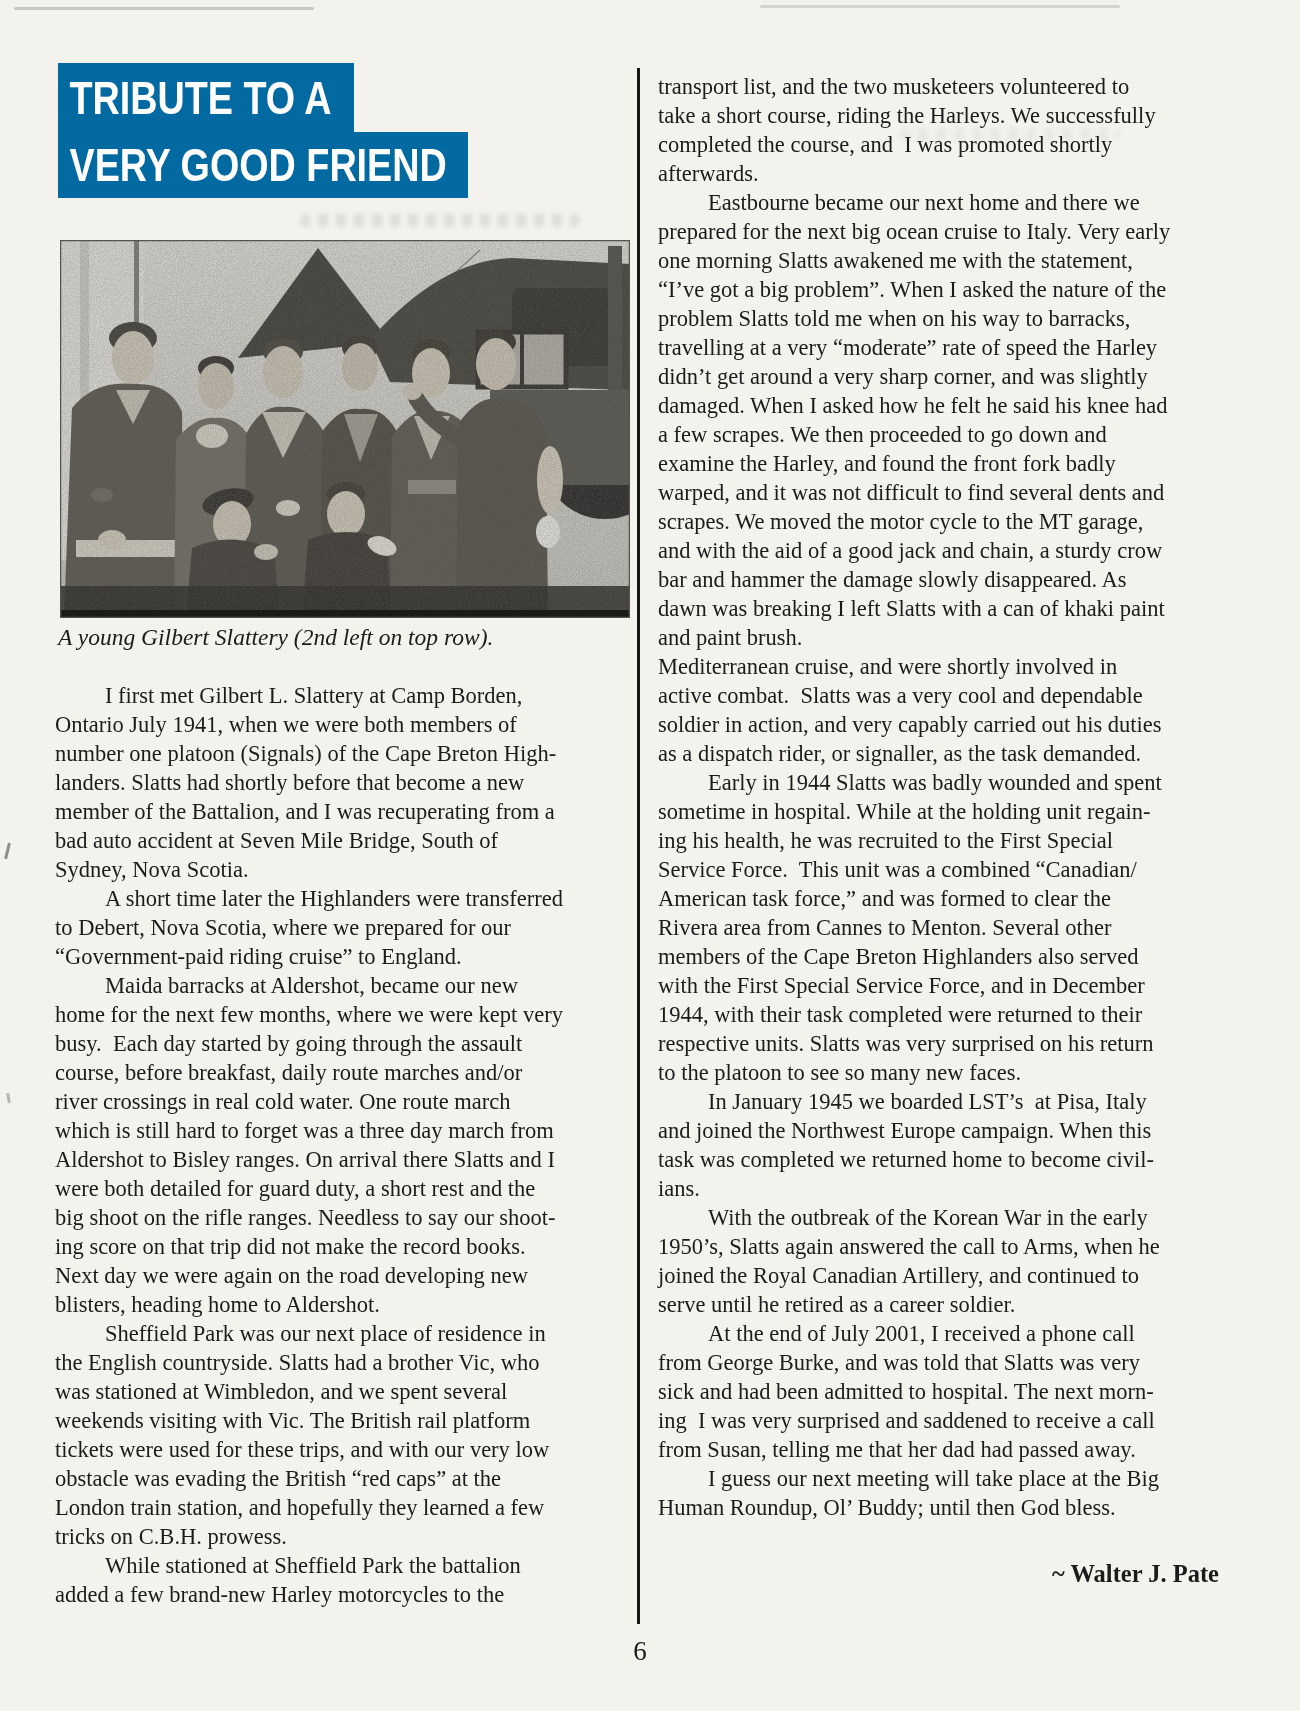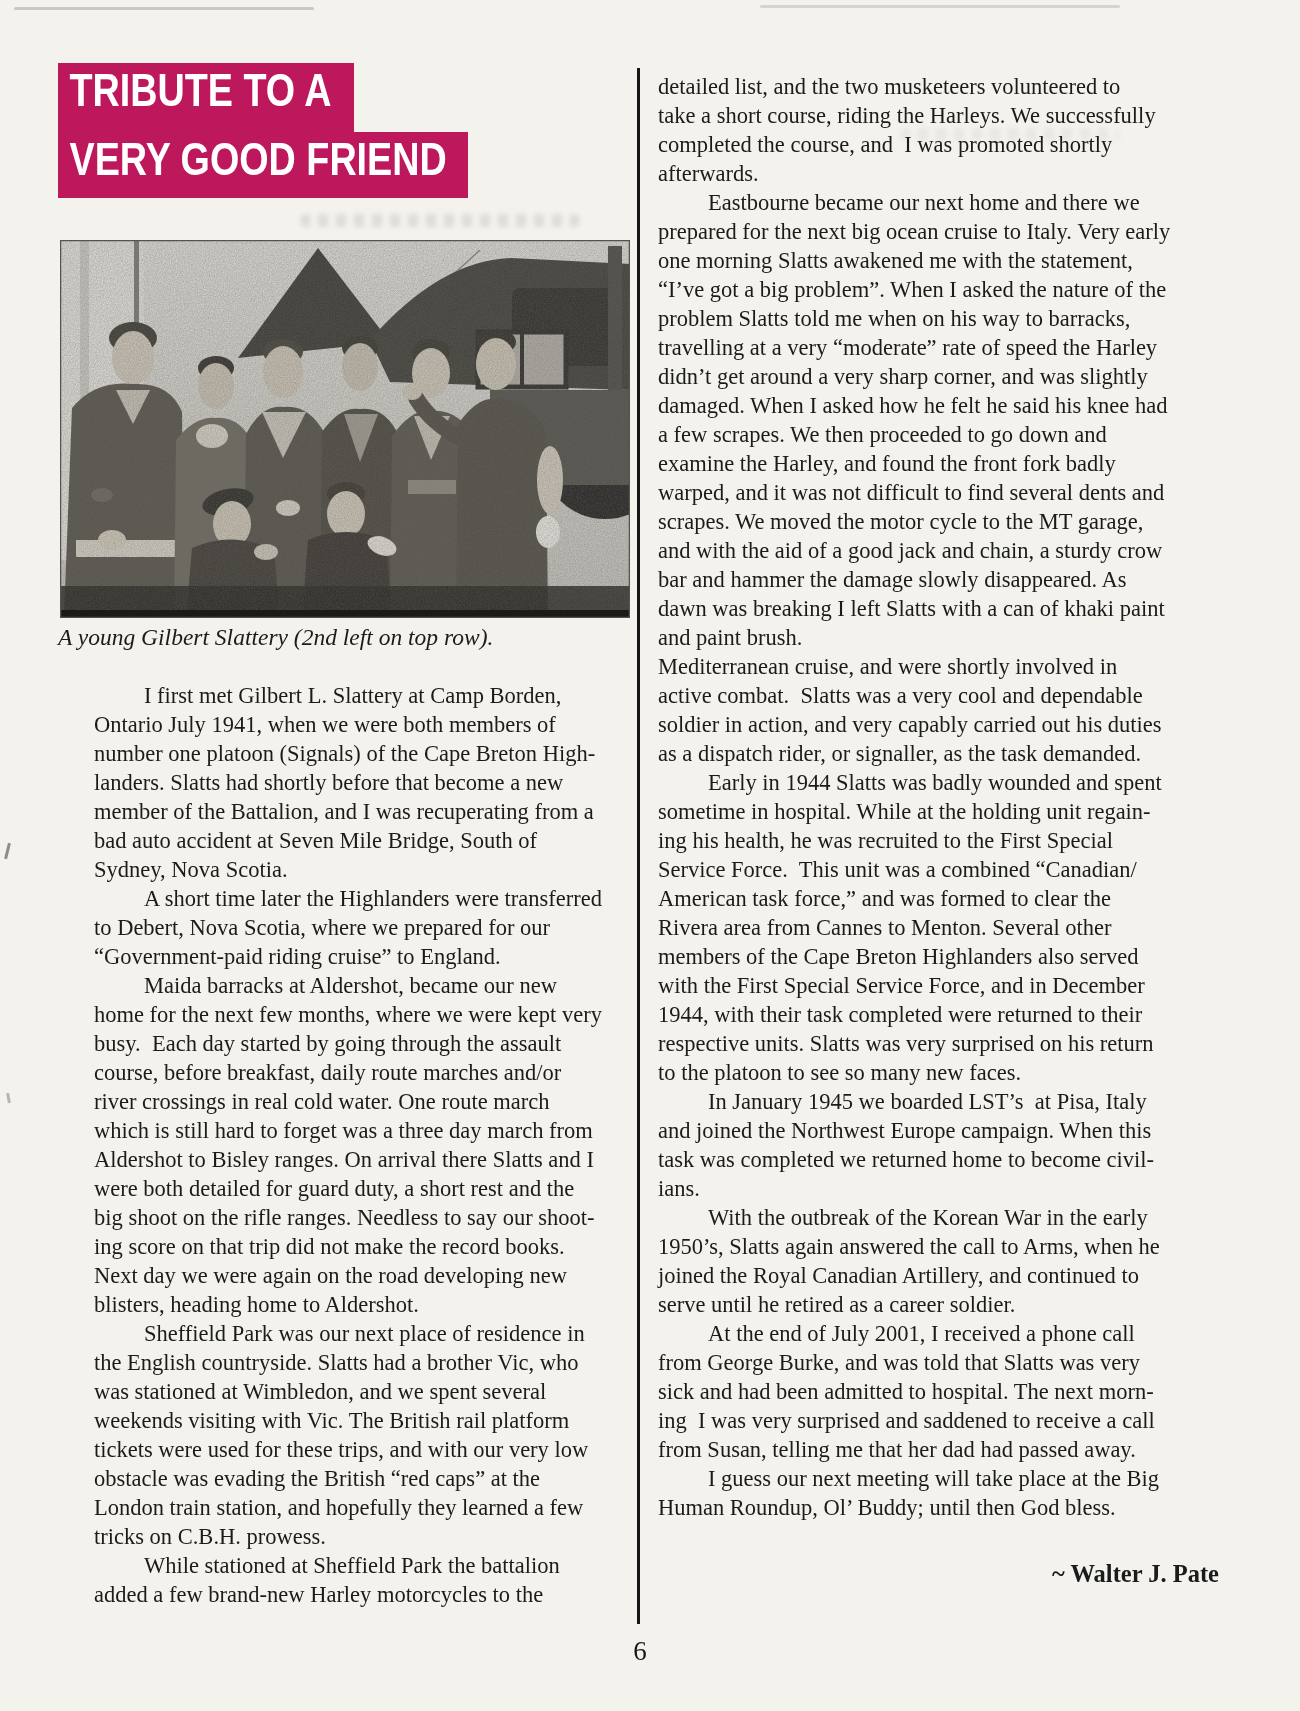--- a/index.html
+++ b/index.html
@@ -11,36 +11,36 @@
   }
   
   .streak{position:absolute;background:#c9c8c2;border-radius:2px;}
   .speck{position:absolute;background:#8f8d87;}
   .ghost{
     position:absolute;height:13px;border-radius:6px;opacity:.45;
     background:repeating-linear-gradient(90deg, rgba(115,114,110,.38) 0 10px, rgba(115,114,110,0) 10px 18px);
     filter:blur(2.5px);
   }
   
-  .title-block{position:absolute;background:#be185d;display:flex;align-items:flex-start;}
+  .title-block{position:absolute;background:#0369a1;display:flex;align-items:center;}
   .title-block span{
     display:inline-block;color:#ffffff;font-family:"Liberation Sans", sans-serif;
     font-weight:700;font-size:46px;letter-spacing:0px;white-space:pre;
     transform:scaleX(.82);transform-origin:left center;padding-left:14px;
   }
   
   .photo{position:absolute;left:60px;top:240px;width:570px;height:378px;}
   .photo svg{display:block;}
   .caption{
     position:absolute;left:58px;top:624px;width:540px;
     font-style:italic;font-size:23.5px;line-height:26px;white-space:pre;
   }
   
   .column{position:absolute;}
-  .col-left{left:55px;top:681px;width:545px;margin-left:39px;}
+  .col-left{left:55px;top:681px;width:545px;}
   .col-right{left:658px;top:72px;width:582px;}
   .line{white-space:pre;height:29px;line-height:29px;font-size:22.5px;}
   .line.indent{padding-left:50px;}
   .divider{position:absolute;left:637px;top:68px;width:3px;height:1556px;background:#161616;}
   .signature{
     position:absolute;left:639px;top:1560px;width:580px;text-align:right;
     font-weight:700;font-size:24.5px;white-space:pre;
   }
   .page-number{
     position:absolute;left:600px;top:1636px;width:80px;text-align:center;
@@ -192,21 +192,21 @@
       <div class="line">was stationed at Wimbledon, and we spent several</div>
       <div class="line">weekends visiting with Vic. The British rail platform</div>
       <div class="line">tickets were used for these trips, and with our very low</div>
       <div class="line">obstacle was evading the British “red caps” at the</div>
       <div class="line">London train station, and hopefully they learned a few</div>
       <div class="line">tricks on C.B.H. prowess.</div>
       <div class="line indent">While stationed at Sheffield Park the battalion</div>
       <div class="line">added a few brand-new Harley motorcycles to the</div>
     </div>
   <div class="column col-right">
-      <div class="line">detailed list, and the two musketeers volunteered to</div>
+      <div class="line">transport list, and the two musketeers volunteered to</div>
       <div class="line">take a short course, riding the Harleys. We successfully</div>
       <div class="line">completed the course, and  I was promoted shortly</div>
       <div class="line">afterwards.</div>
       <div class="line indent">Eastbourne became our next home and there we</div>
       <div class="line">prepared for the next big ocean cruise to Italy. Very early</div>
       <div class="line">one morning Slatts awakened me with the statement,</div>
       <div class="line">“I’ve got a big problem”. When I asked the nature of the</div>
       <div class="line">problem Slatts told me when on his way to barracks,</div>
       <div class="line">travelling at a very “moderate” rate of speed the Harley</div>
       <div class="line">didn’t get around a very sharp corner, and was slightly</div>

